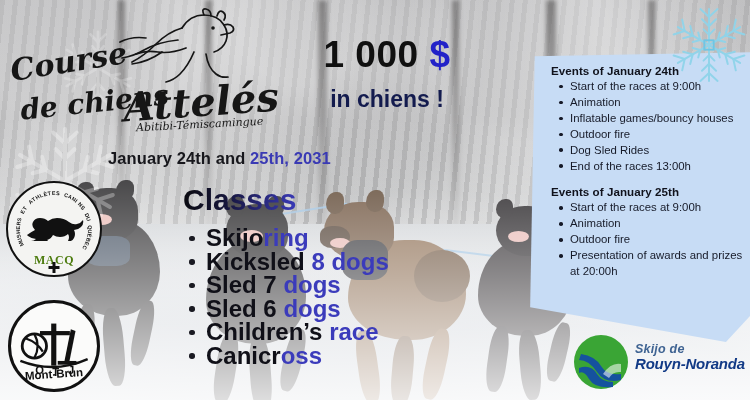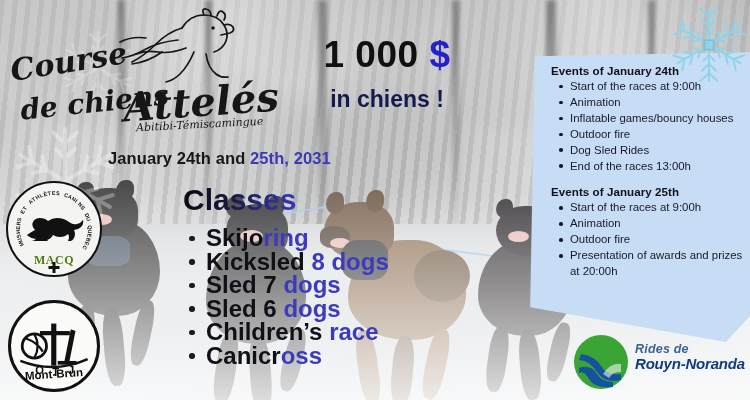--- a/index.html
+++ b/index.html
@@ -425,18 +425,18 @@
   </svg>
 
   <div class="vrn">
     <svg class="vrn-mark" viewBox="0 0 56 56">
       <circle cx="28" cy="28" r="27" fill="#3aa535"></circle>
       <path d="M8 20 q14 2 20 12 q6 10 20 8 l0 6 q-16 4 -24 -8 q-8 -12 -18 -12 z" fill="#15529e"></path>
       <path d="M6 34 q12 -4 18 6 q5 8 16 8 l0 5 q-18 2 -24 -8 q-5 -9 -10 -6 z" fill="#15529e"></path>
       <path d="M30 40 q8 -12 18 -10 l0 8 q-8 -1 -12 6 z" fill="#ffffff" opacity=".55"></path>
     </svg>
     <div class="vrn-text">
-      <div class="vrn-ville">Rides de</div>
+      <div class="vrn-ville">Skijo de</div>
       <div class="vrn-city">Rouyn-Noranda</div>
     </div>
   </div>
 
 </div>
 
 </body></html>

